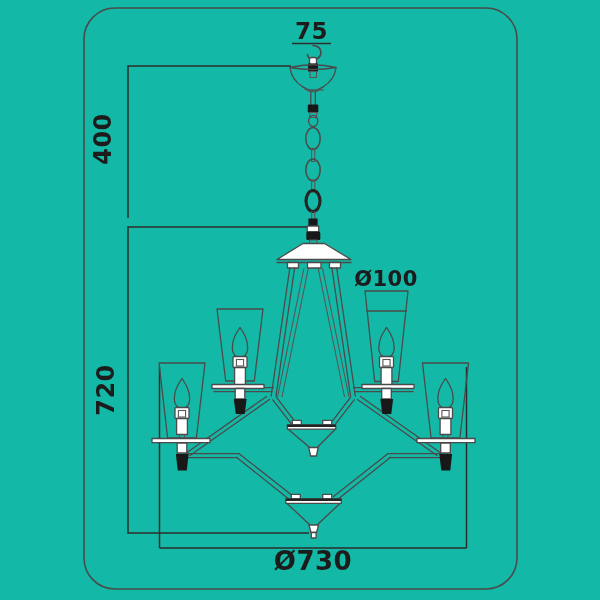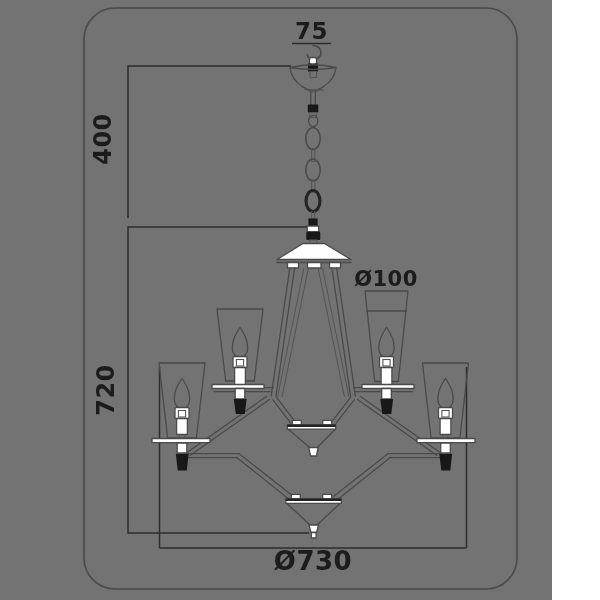--- a/index.html
+++ b/index.html
@@ -1,16 +1,16 @@
 <!DOCTYPE html>
 <html><head>
 <meta charset="utf-8">
 <style>
   html,body { margin:0; padding:0; background:#ffffff; }
-  #stage { position:relative; width:552px; height:600px; background:#737373; overflow:hidden; }
+  #stage { position:relative; width:600px; height:600px; background:#14b8a6; overflow:hidden; }
   svg { display:block; }
   .ln   { fill:none; stroke:#4a4a4a; stroke-width:1.3; stroke-linecap:round; stroke-linejoin:round; }
   .lnw  { fill:#ffffff; stroke:#4a4a4a; stroke-width:1.3; stroke-linejoin:round; }
   .thin { fill:none; stroke:#565656; stroke-width:1.1; }
   .dim  { fill:none; stroke:#2d2d2d; stroke-width:1.5; stroke-linecap:butt; }
   .dark { fill:#181818; stroke:none; }
   .thick{ fill:none; stroke:#242424; stroke-width:3.1; }
   .edge { fill:none; stroke:#242424; stroke-width:2.5; }
   .lbl  { font-family:"DejaVu Sans", sans-serif; font-weight:bold; fill:#1c1c1c; letter-spacing:0.5px; }
   .f23 { font-size:23px; } .f24 { font-size:24px; } .f21 { font-size:21px; } .f26 { font-size:26px; }

